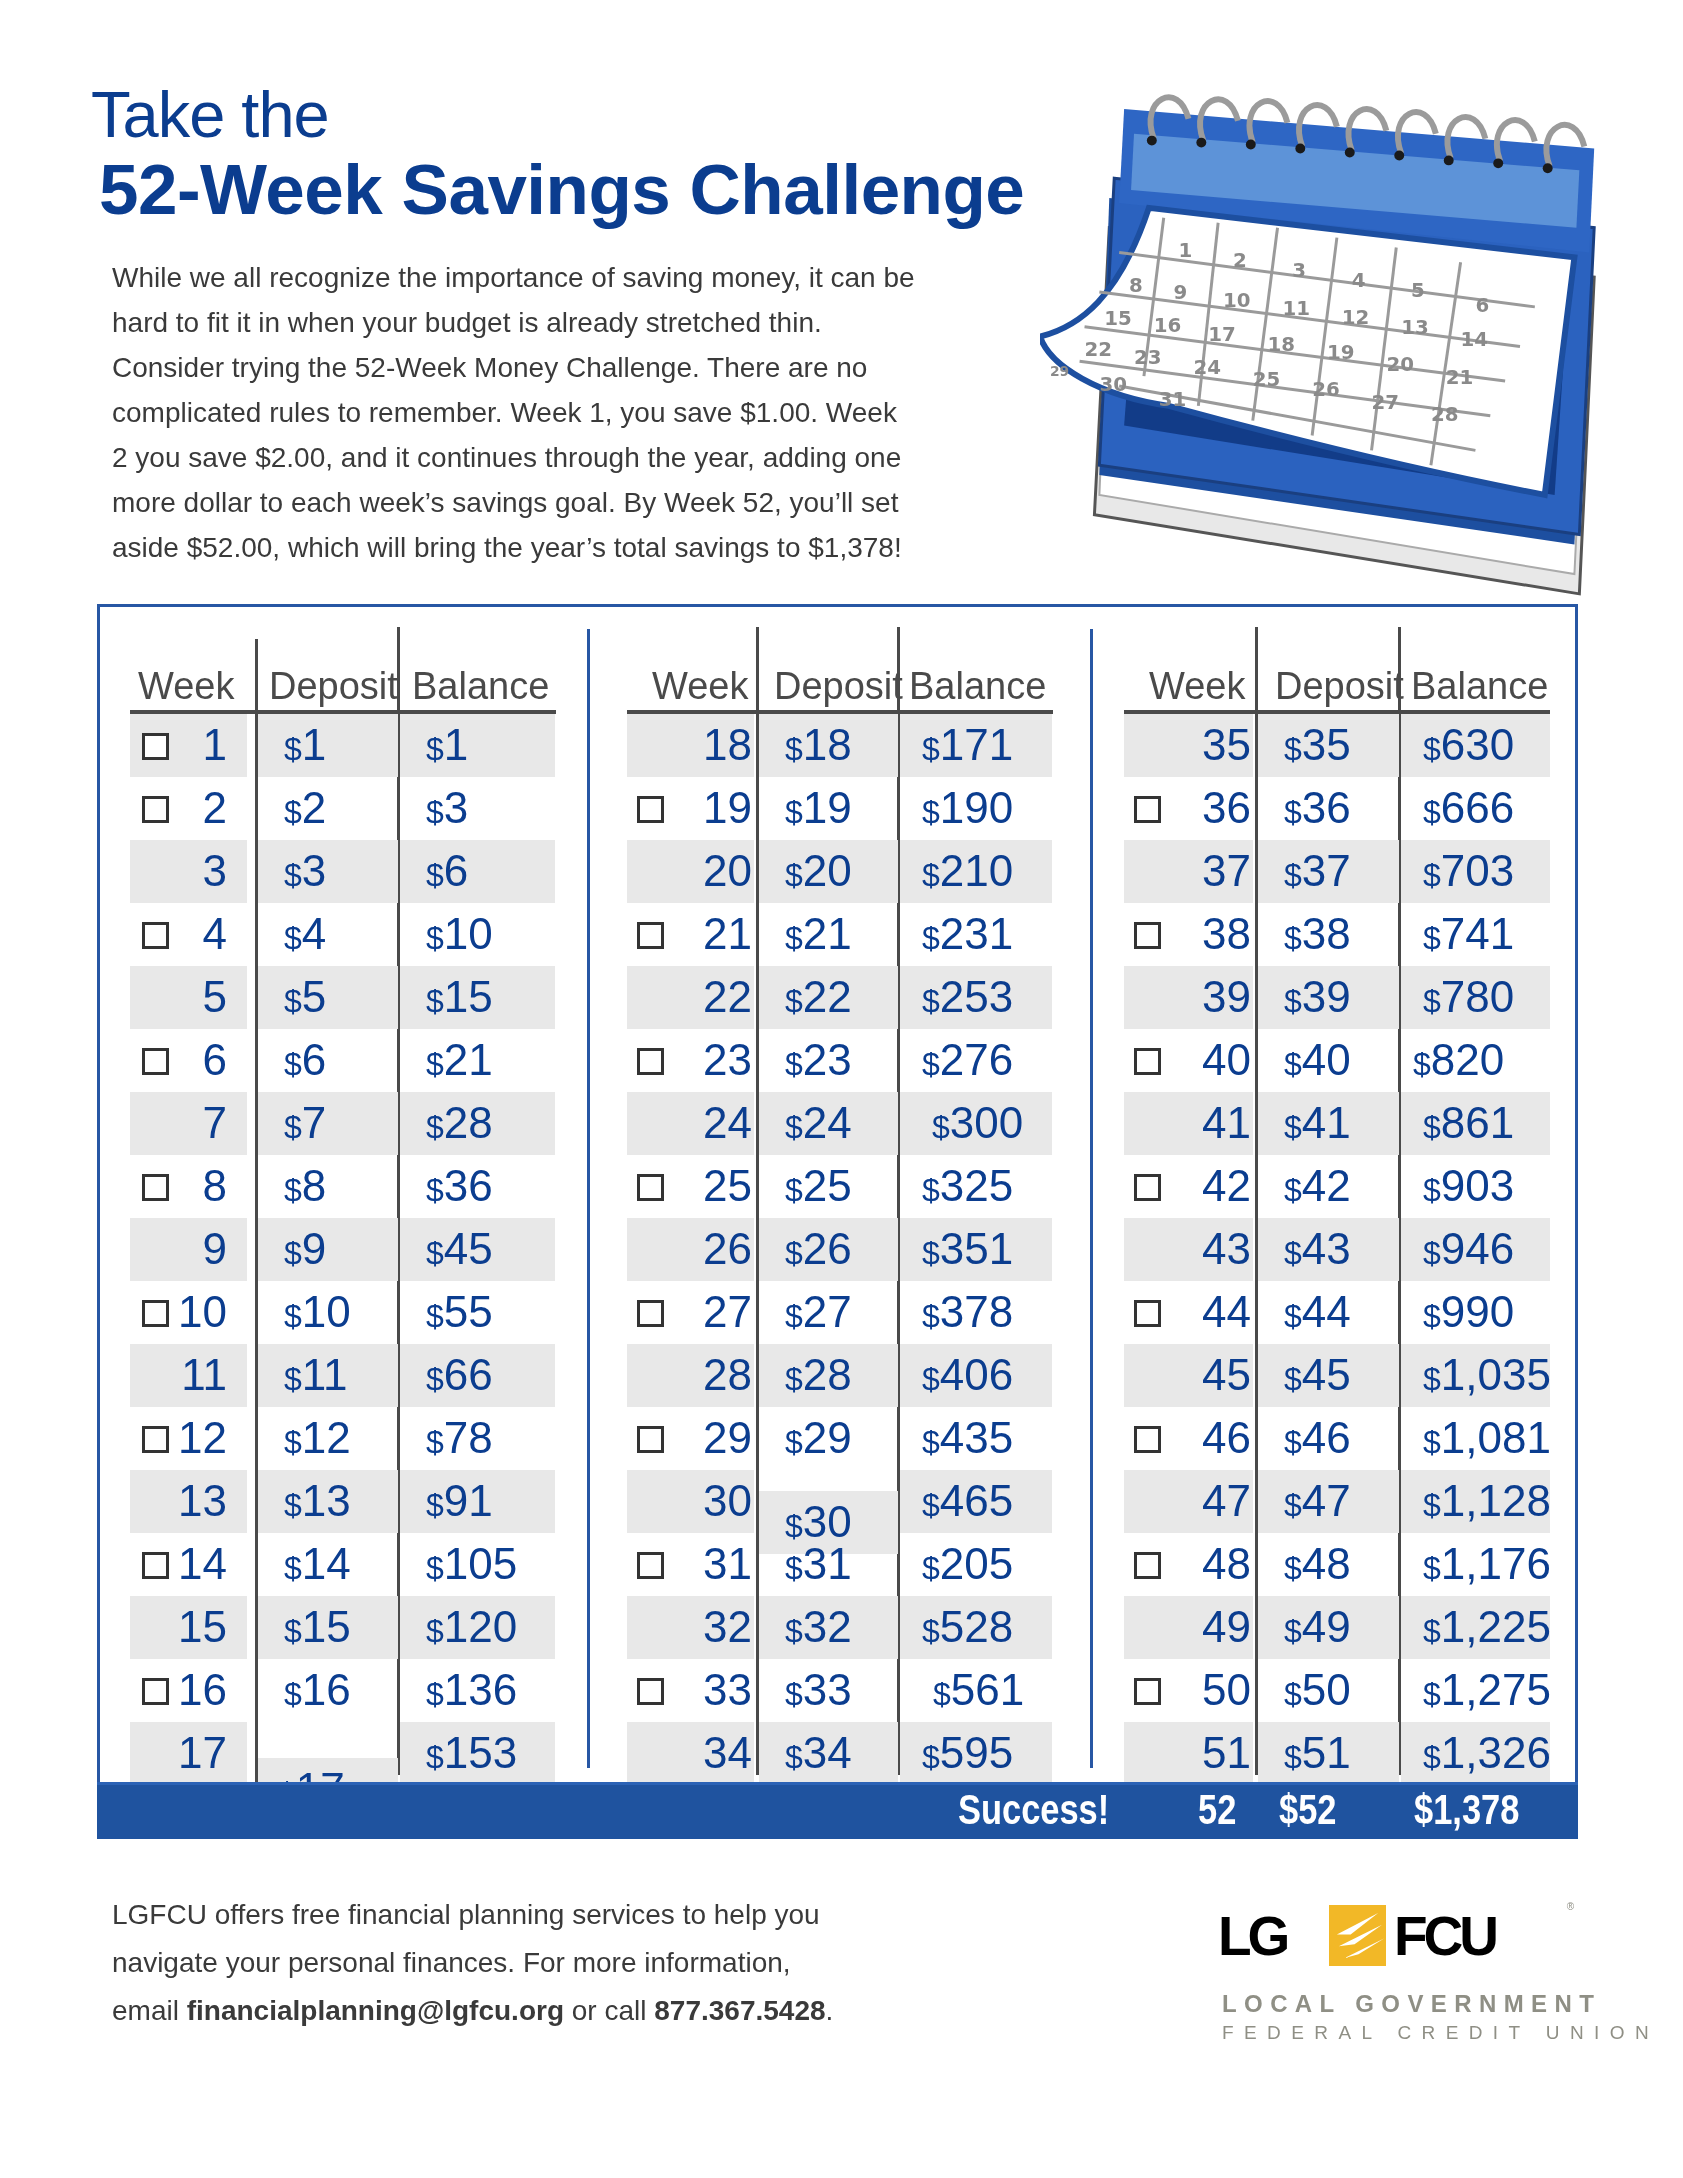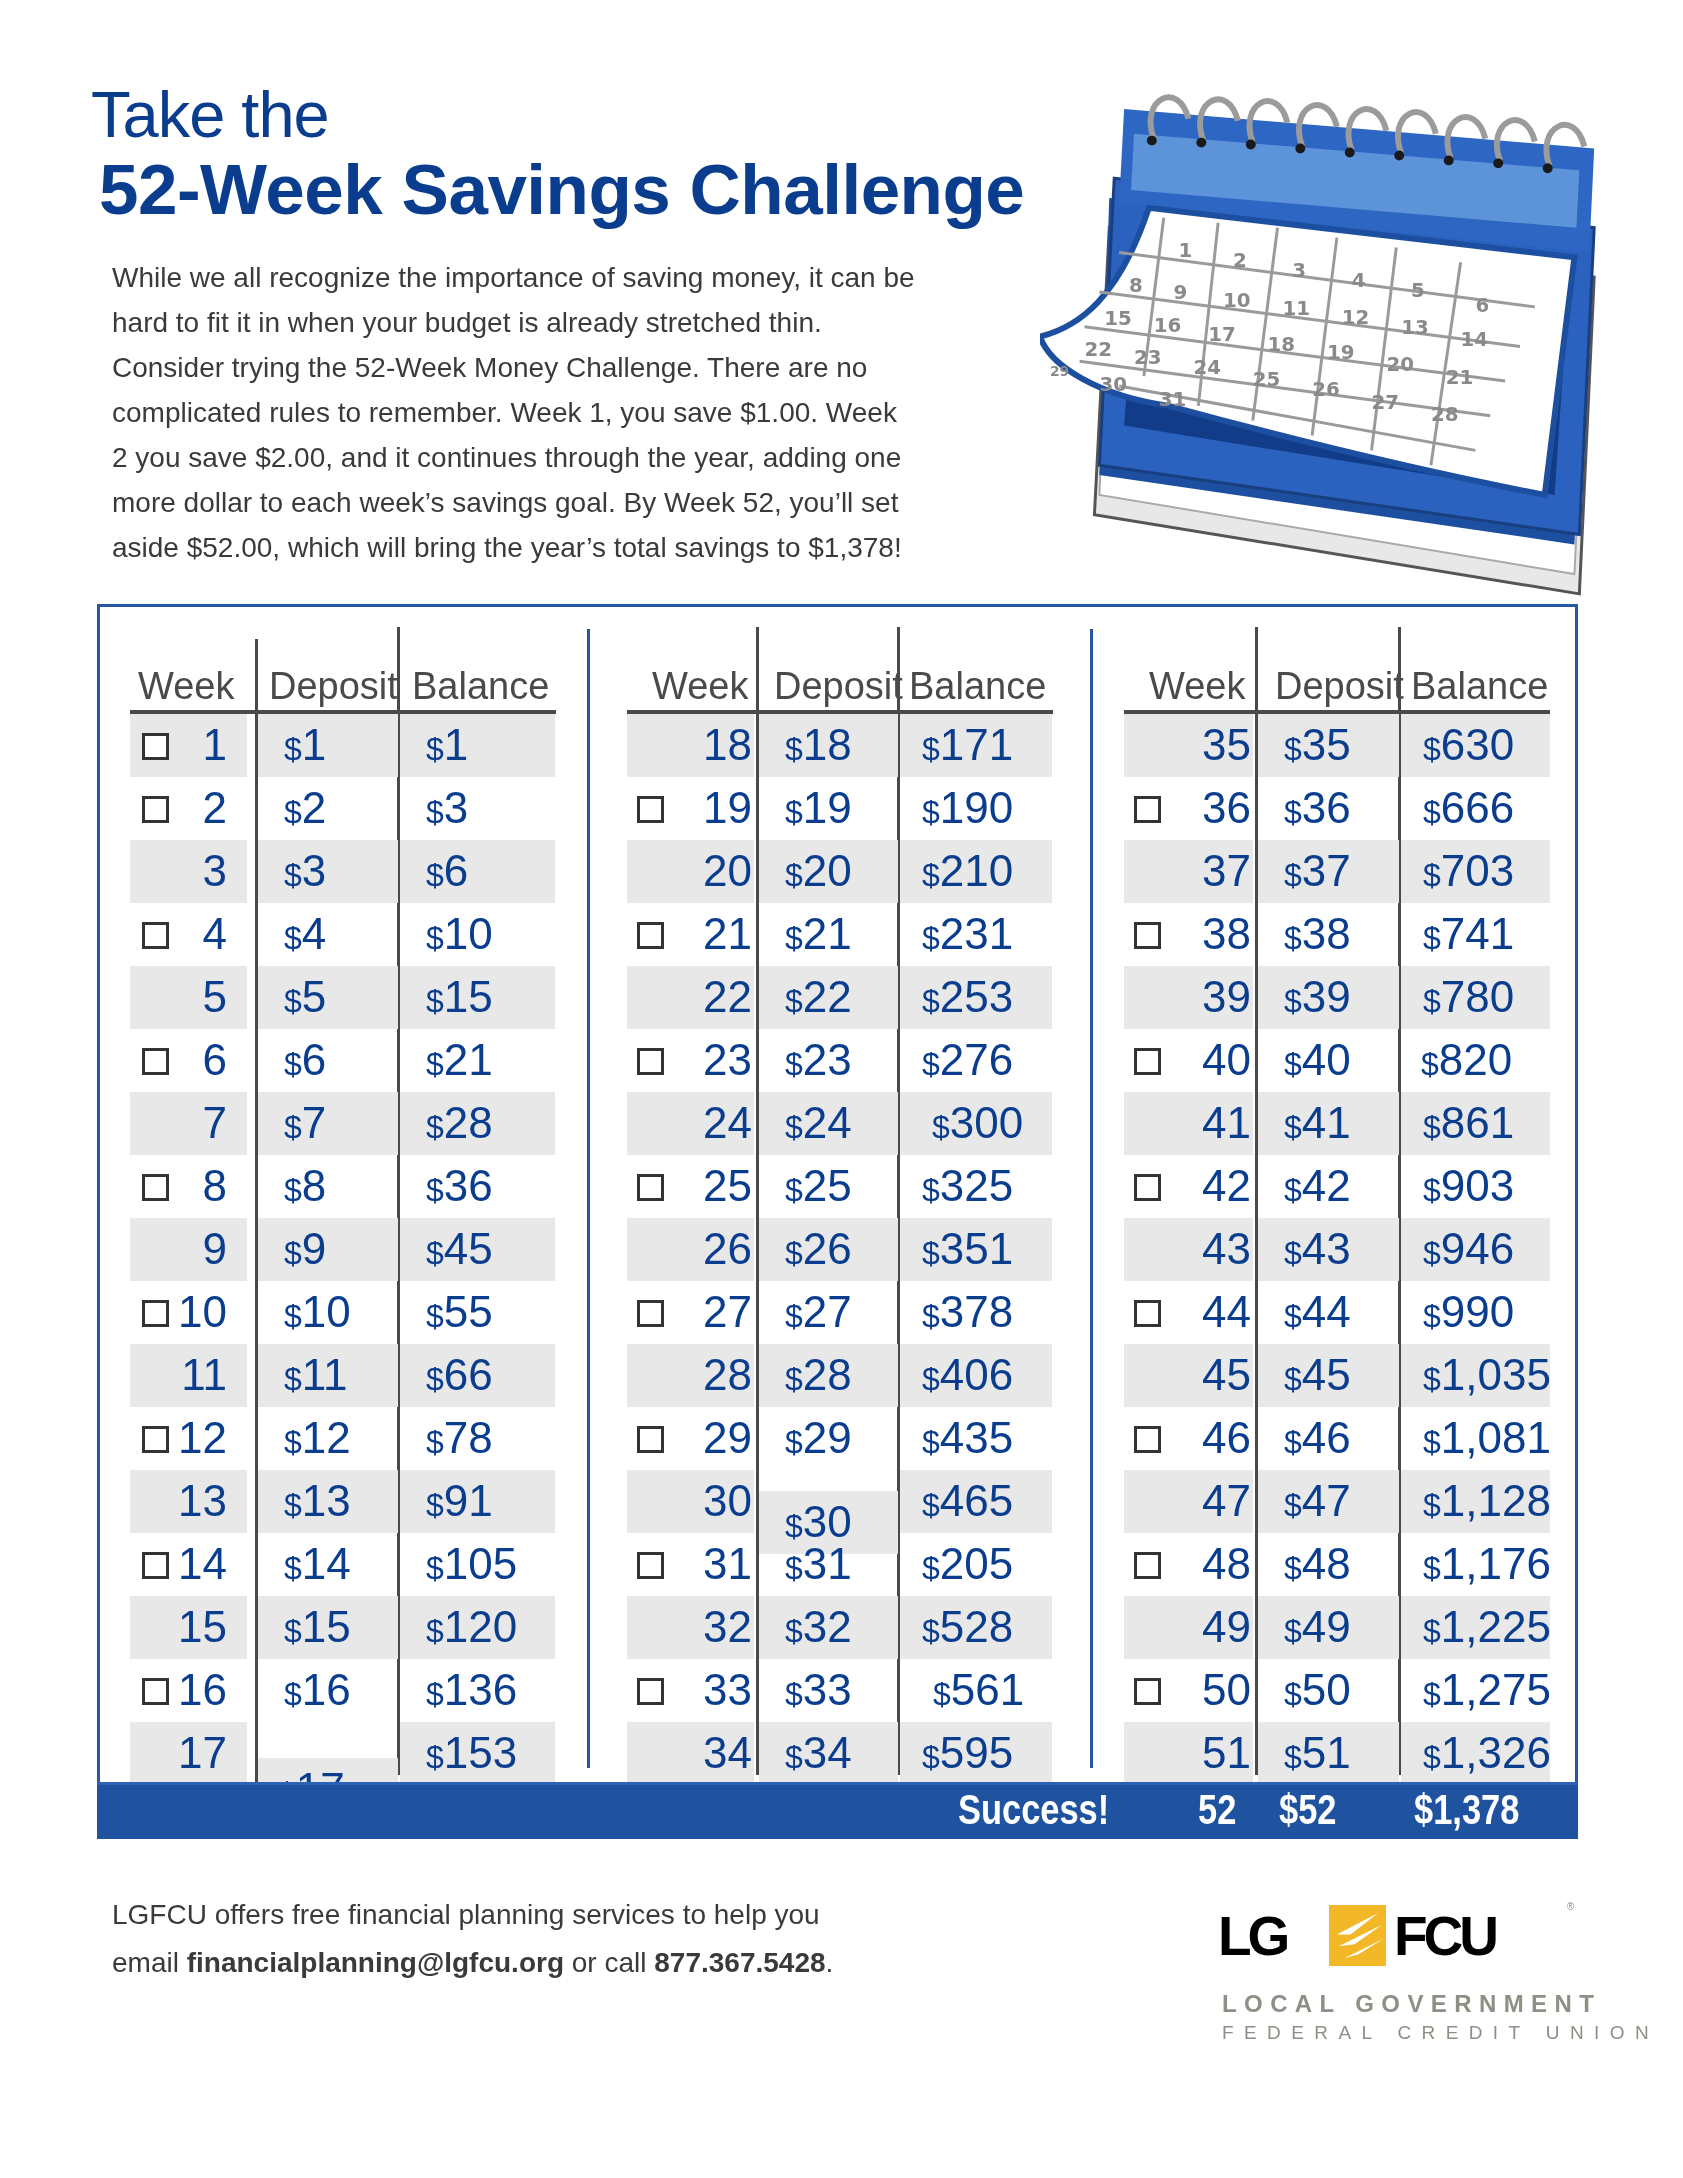--- a/index.html
+++ b/index.html
@@ -439,21 +439,21 @@
           <div class="cell" style="left:0;width:129px;"></div>
           <div class="cell" style="left:0;width:129px;text-align:right;padding-right:2px;background:transparent;">39</div>
           <div class="cell" style="left:134px;width:141px;padding-left:26px;"><span class="dollar">$</span><span>39</span></div>
           <div class="cell" style="left:277px;width:149px;padding-left:22px;"><span class="dollar">$</span><span>780</span></div>
         </div>
         <div class="row">
           <div class="cell" style="left:0;width:129px;"></div>
           <div class="checkbox" style="left:10px;"></div>
           <div class="cell" style="left:0;width:129px;text-align:right;padding-right:2px;background:transparent;">40</div>
           <div class="cell" style="left:134px;width:141px;padding-left:26px;"><span class="dollar">$</span><span>40</span></div>
-          <div class="cell" style="left:277px;width:149px;padding-left:20px;"><span class="dollar">$</span><span>820</span></div>
+          <div class="cell" style="left:277px;width:149px;padding-left:12px;"><span class="dollar">$</span><span>820</span></div>
         </div>
         <div class="row shade">
           <div class="cell" style="left:0;width:129px;"></div>
           <div class="cell" style="left:0;width:129px;text-align:right;padding-right:2px;background:transparent;">41</div>
           <div class="cell" style="left:134px;width:141px;padding-left:26px;"><span class="dollar">$</span><span>41</span></div>
           <div class="cell" style="left:277px;width:149px;padding-left:22px;"><span class="dollar">$</span><span>861</span></div>
         </div>
         <div class="row">
           <div class="cell" style="left:0;width:129px;"></div>
           <div class="checkbox" style="left:10px;"></div>
@@ -525,20 +525,21 @@
 
 <div class="success-bar">
   <div style="left:861px;">Success!</div>
   <div style="left:1101px;">52</div>
   <div style="left:1182px;">$52</div>
   <div style="left:1317px;">$1,378</div>
 </div>
 
 <div class="footer">
   <span class="line">LGFCU offers free financial planning services to help you</span>
+  <span class="line">navigate your personal finances. For more information,</span>
   <span class="line"><span>email </span><b>financialplanning@lgfcu.org</b><span> or call </span><b>877.367.5428</b><span>.</span></span>
 </div>
 
 <div class="logo">
   <div class="logo-mark">LG</div>
   <div class="logo-sun">
     <svg width="57" height="61" viewBox="0 0 58 62">
       <polygon points="8,30 50,8 22,30" fill="#fff"></polygon>
       <polygon points="10,42 54,20 26,40" fill="#fff"></polygon>
       <polygon points="16,54 56,34 30,50" fill="#fff"></polygon>

